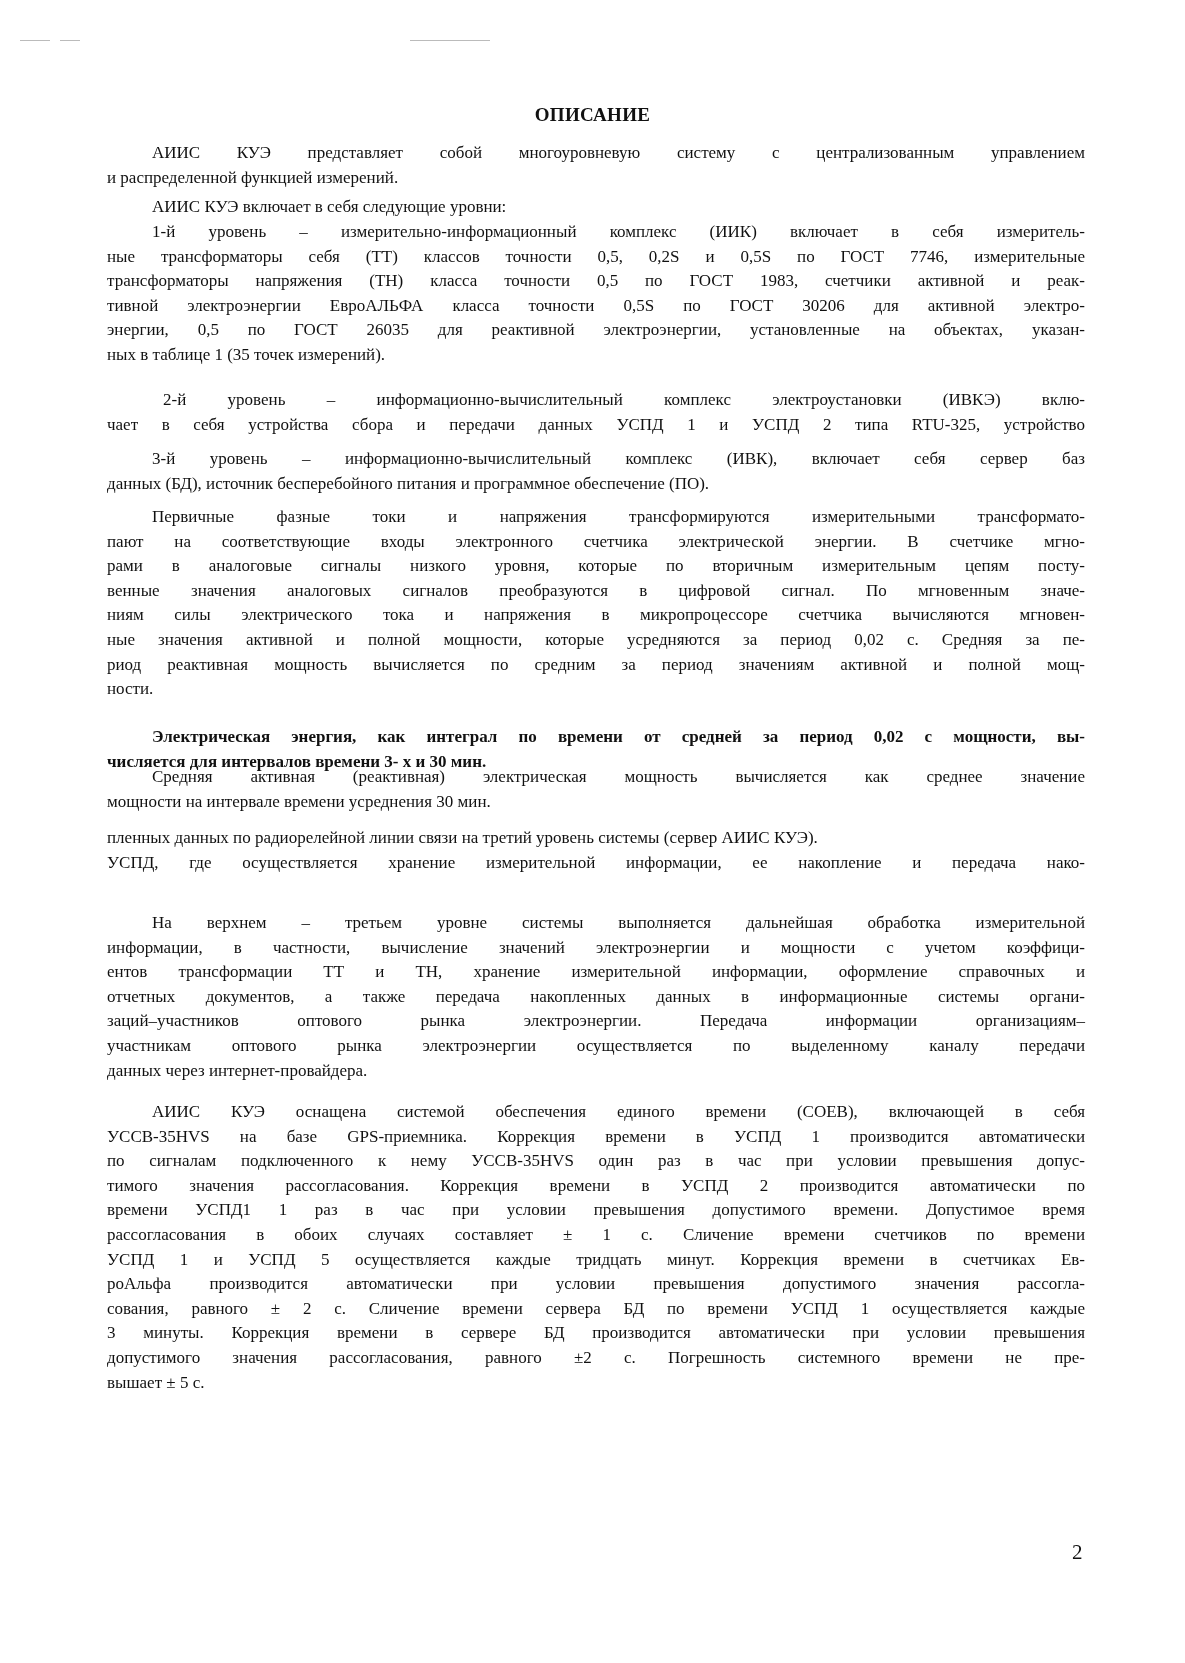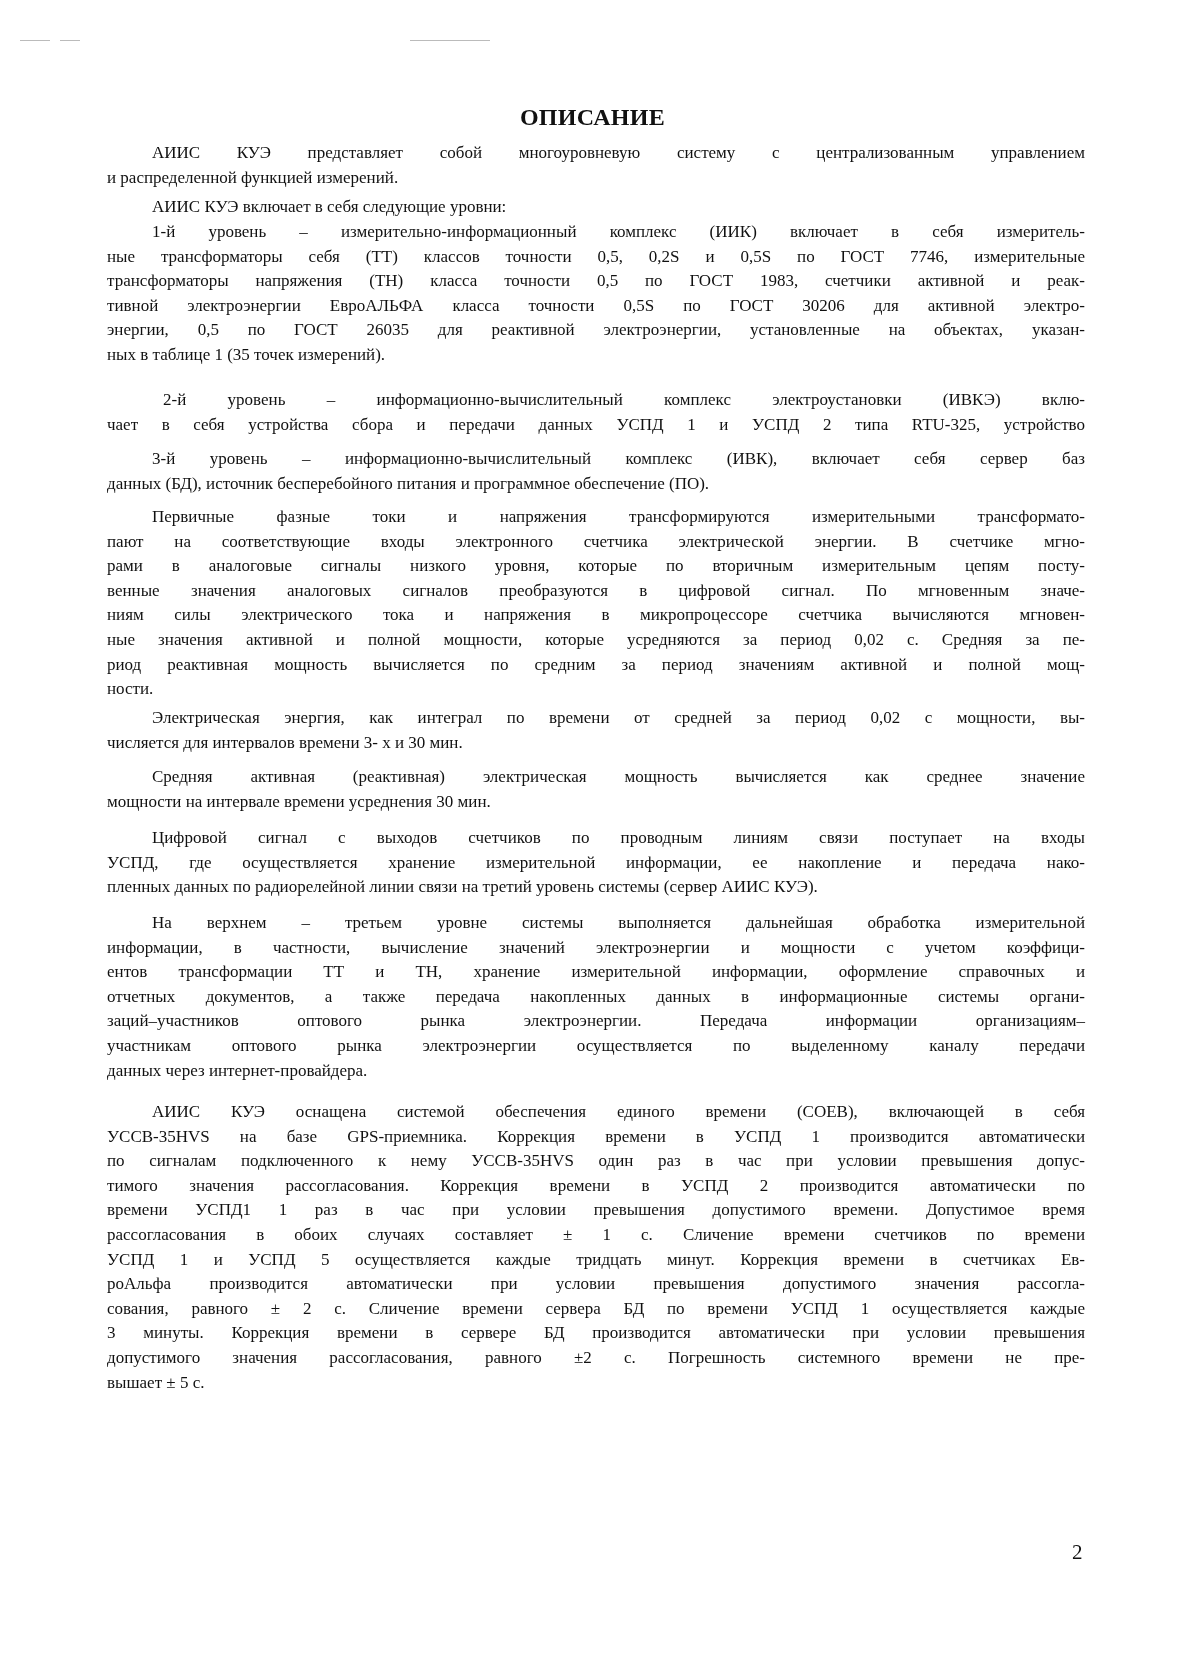--- a/index.html
+++ b/index.html
@@ -1,19 +1,19 @@
 <!DOCTYPE html>
 <html><head>
 <meta charset="utf-8">
 <style>
   html, body { margin: 0; padding: 0; background: #ffffff; }
   body { width: 1185px; height: 1663px; position: relative; overflow: hidden;
          font-family: "Liberation Serif", "DejaVu Serif", serif; color: #111; }
   .title { position: absolute; top: 104px; left: 0; width: 1185px; text-align: center;
-           font-weight: bold; font-size: 24px; letter-spacing: 0.3px; }
+           font-weight: bold; font-size: 19px; letter-spacing: 0.3px; }
   .para { position: absolute; left: 107px; width: 978px; font-size: 17px; }
   .line { display: block; height: 24.6px; line-height: 24.6px; white-space: nowrap;
           text-align: justify; text-align-last: justify; overflow: visible; }
   .line.last { text-align: left; text-align-last: left; }
   .line.first { padding-left: 45px; }
   .line.first2 { padding-left: 56px; }
   .pagenum { position: absolute; top: 1540px; left: 1072px; font-size: 21px; }
   .artifact { position: absolute; height: 1px; background: #bbb; }
 </style>
 </head>
@@ -58,34 +58,33 @@
   <span class="line first">Первичные фазные токи и напряжения трансформируются измерительными трансформато-</span>
   <span class="line">пают на соответствующие входы электронного счетчика электрической энергии. В счетчике мгно-</span>
   <span class="line">рами в аналоговые сигналы низкого уровня, которые по вторичным измерительным цепям посту-</span>
   <span class="line">венные значения аналоговых сигналов преобразуются в цифровой сигнал. По мгновенным значе-</span>
   <span class="line">ниям силы электрического тока и напряжения в микропроцессоре счетчика вычисляются мгновен-</span>
   <span class="line">ные значения активной и полной мощности, которые усредняются за период 0,02 с. Средняя за пе-</span>
   <span class="line">риод реактивная мощность вычисляется по средним за период значениям активной и полной мощ-</span>
   <span class="line last">ности.</span>
 </div>
 
-<div class="para" style="top:706px;">
+<div class="para" style="top:725px;font-weight:bold;">
   <span class="line first">Электрическая энергия, как интеграл по времени от средней за период 0,02 с мощности, вы-</span>
   <span class="line last">числяется для интервалов времени 3- х и 30 мин.</span>
 </div>
 
 <div class="para" style="top:765px;">
   <span class="line first">Средняя активная (реактивная) электрическая мощность вычисляется как среднее значение</span>
   <span class="line last">мощности на интервале времени усреднения 30 мин.</span>
 </div>
 
 <div class="para" style="top:826px;">
-  <span class="line first">Цифровой сигнал с выходов счетчиков по проводным линиям связи поступает на входы</span>
+  <span class="line last">пленных данных по радиорелейной линии связи на третий уровень системы (сервер АИИС КУЭ).</span>
   <span class="line">УСПД, где осуществляется хранение измерительной информации, ее накопление и передача нако-</span>
-  <span class="line last">пленных данных по радиорелейной линии связи на третий уровень системы (сервер АИИС КУЭ).</span>
 </div>
 
 <div class="para" style="top:911px;">
   <span class="line first">На верхнем – третьем уровне системы выполняется дальнейшая обработка измерительной</span>
   <span class="line">информации, в частности, вычисление значений электроэнергии и мощности с учетом коэффици-</span>
   <span class="line">ентов трансформации ТТ и ТН, хранение измерительной информации, оформление справочных и</span>
   <span class="line">отчетных документов, а также передача накопленных данных в информационные системы органи-</span>
   <span class="line">заций–участников оптового рынка электроэнергии. Передача информации  организациям–</span>
   <span class="line">участникам оптового рынка электроэнергии осуществляется по выделенному каналу передачи</span>
   <span class="line last">данных через интернет-провайдера.</span>

